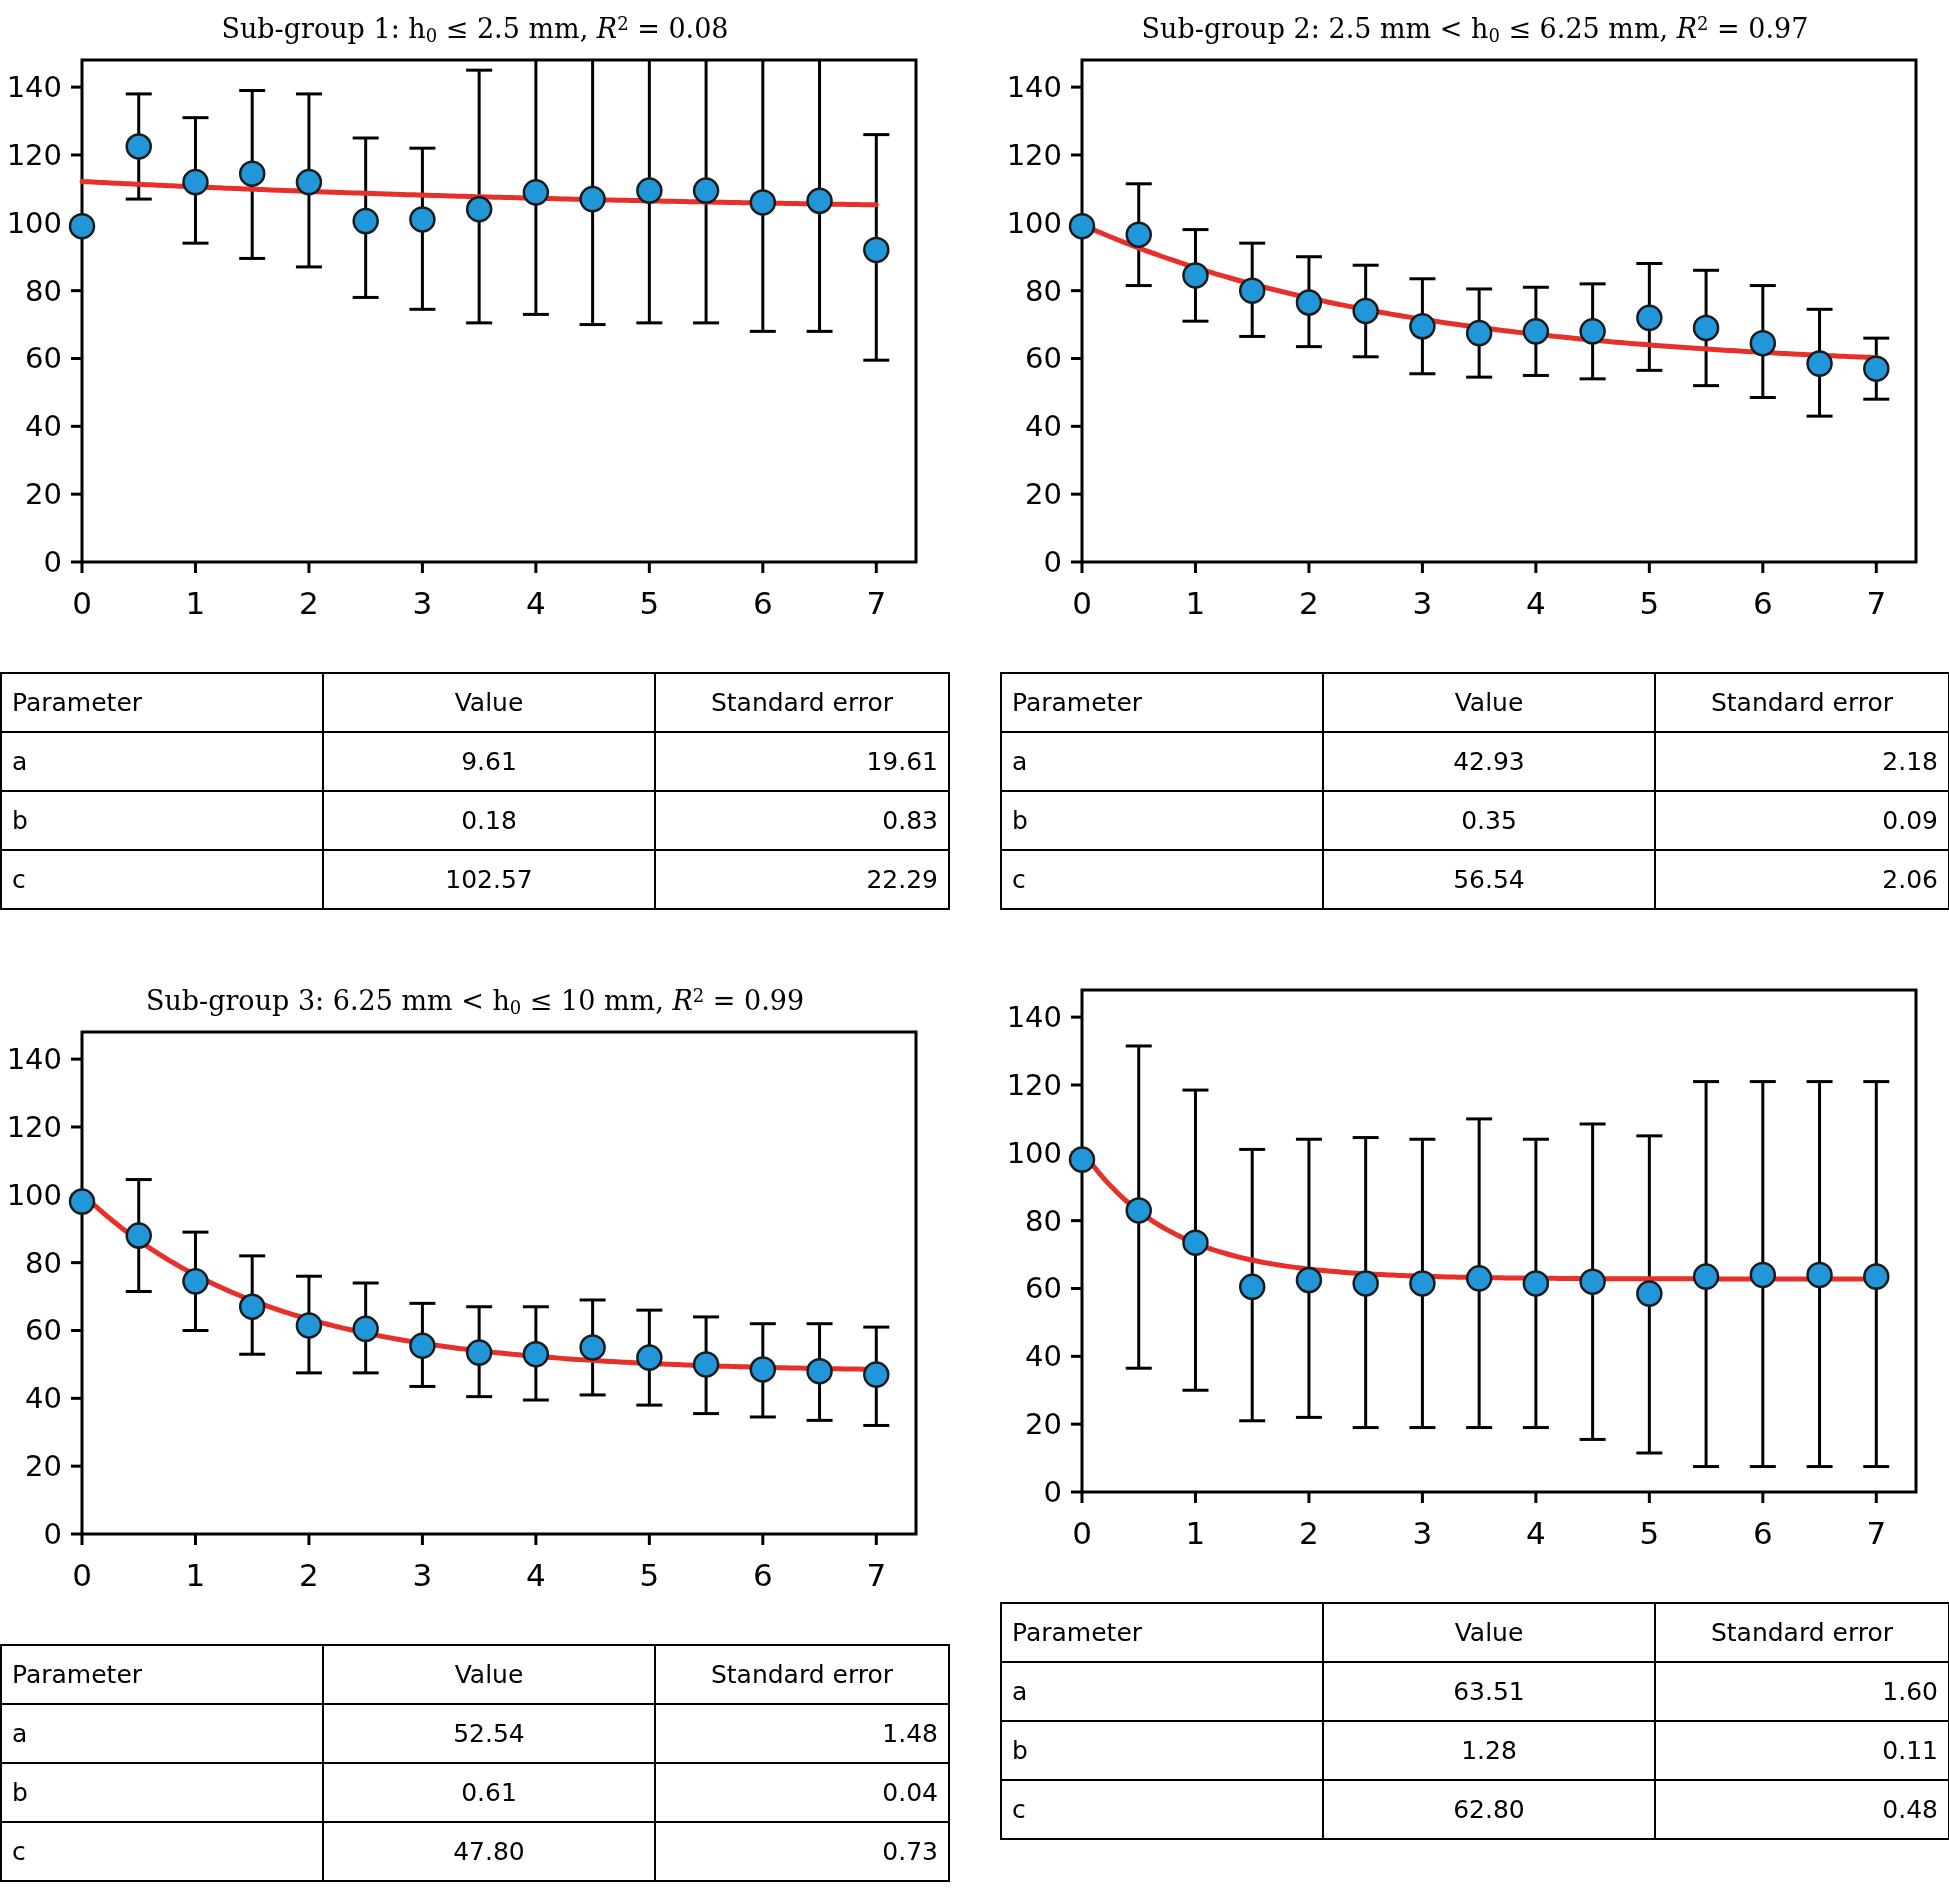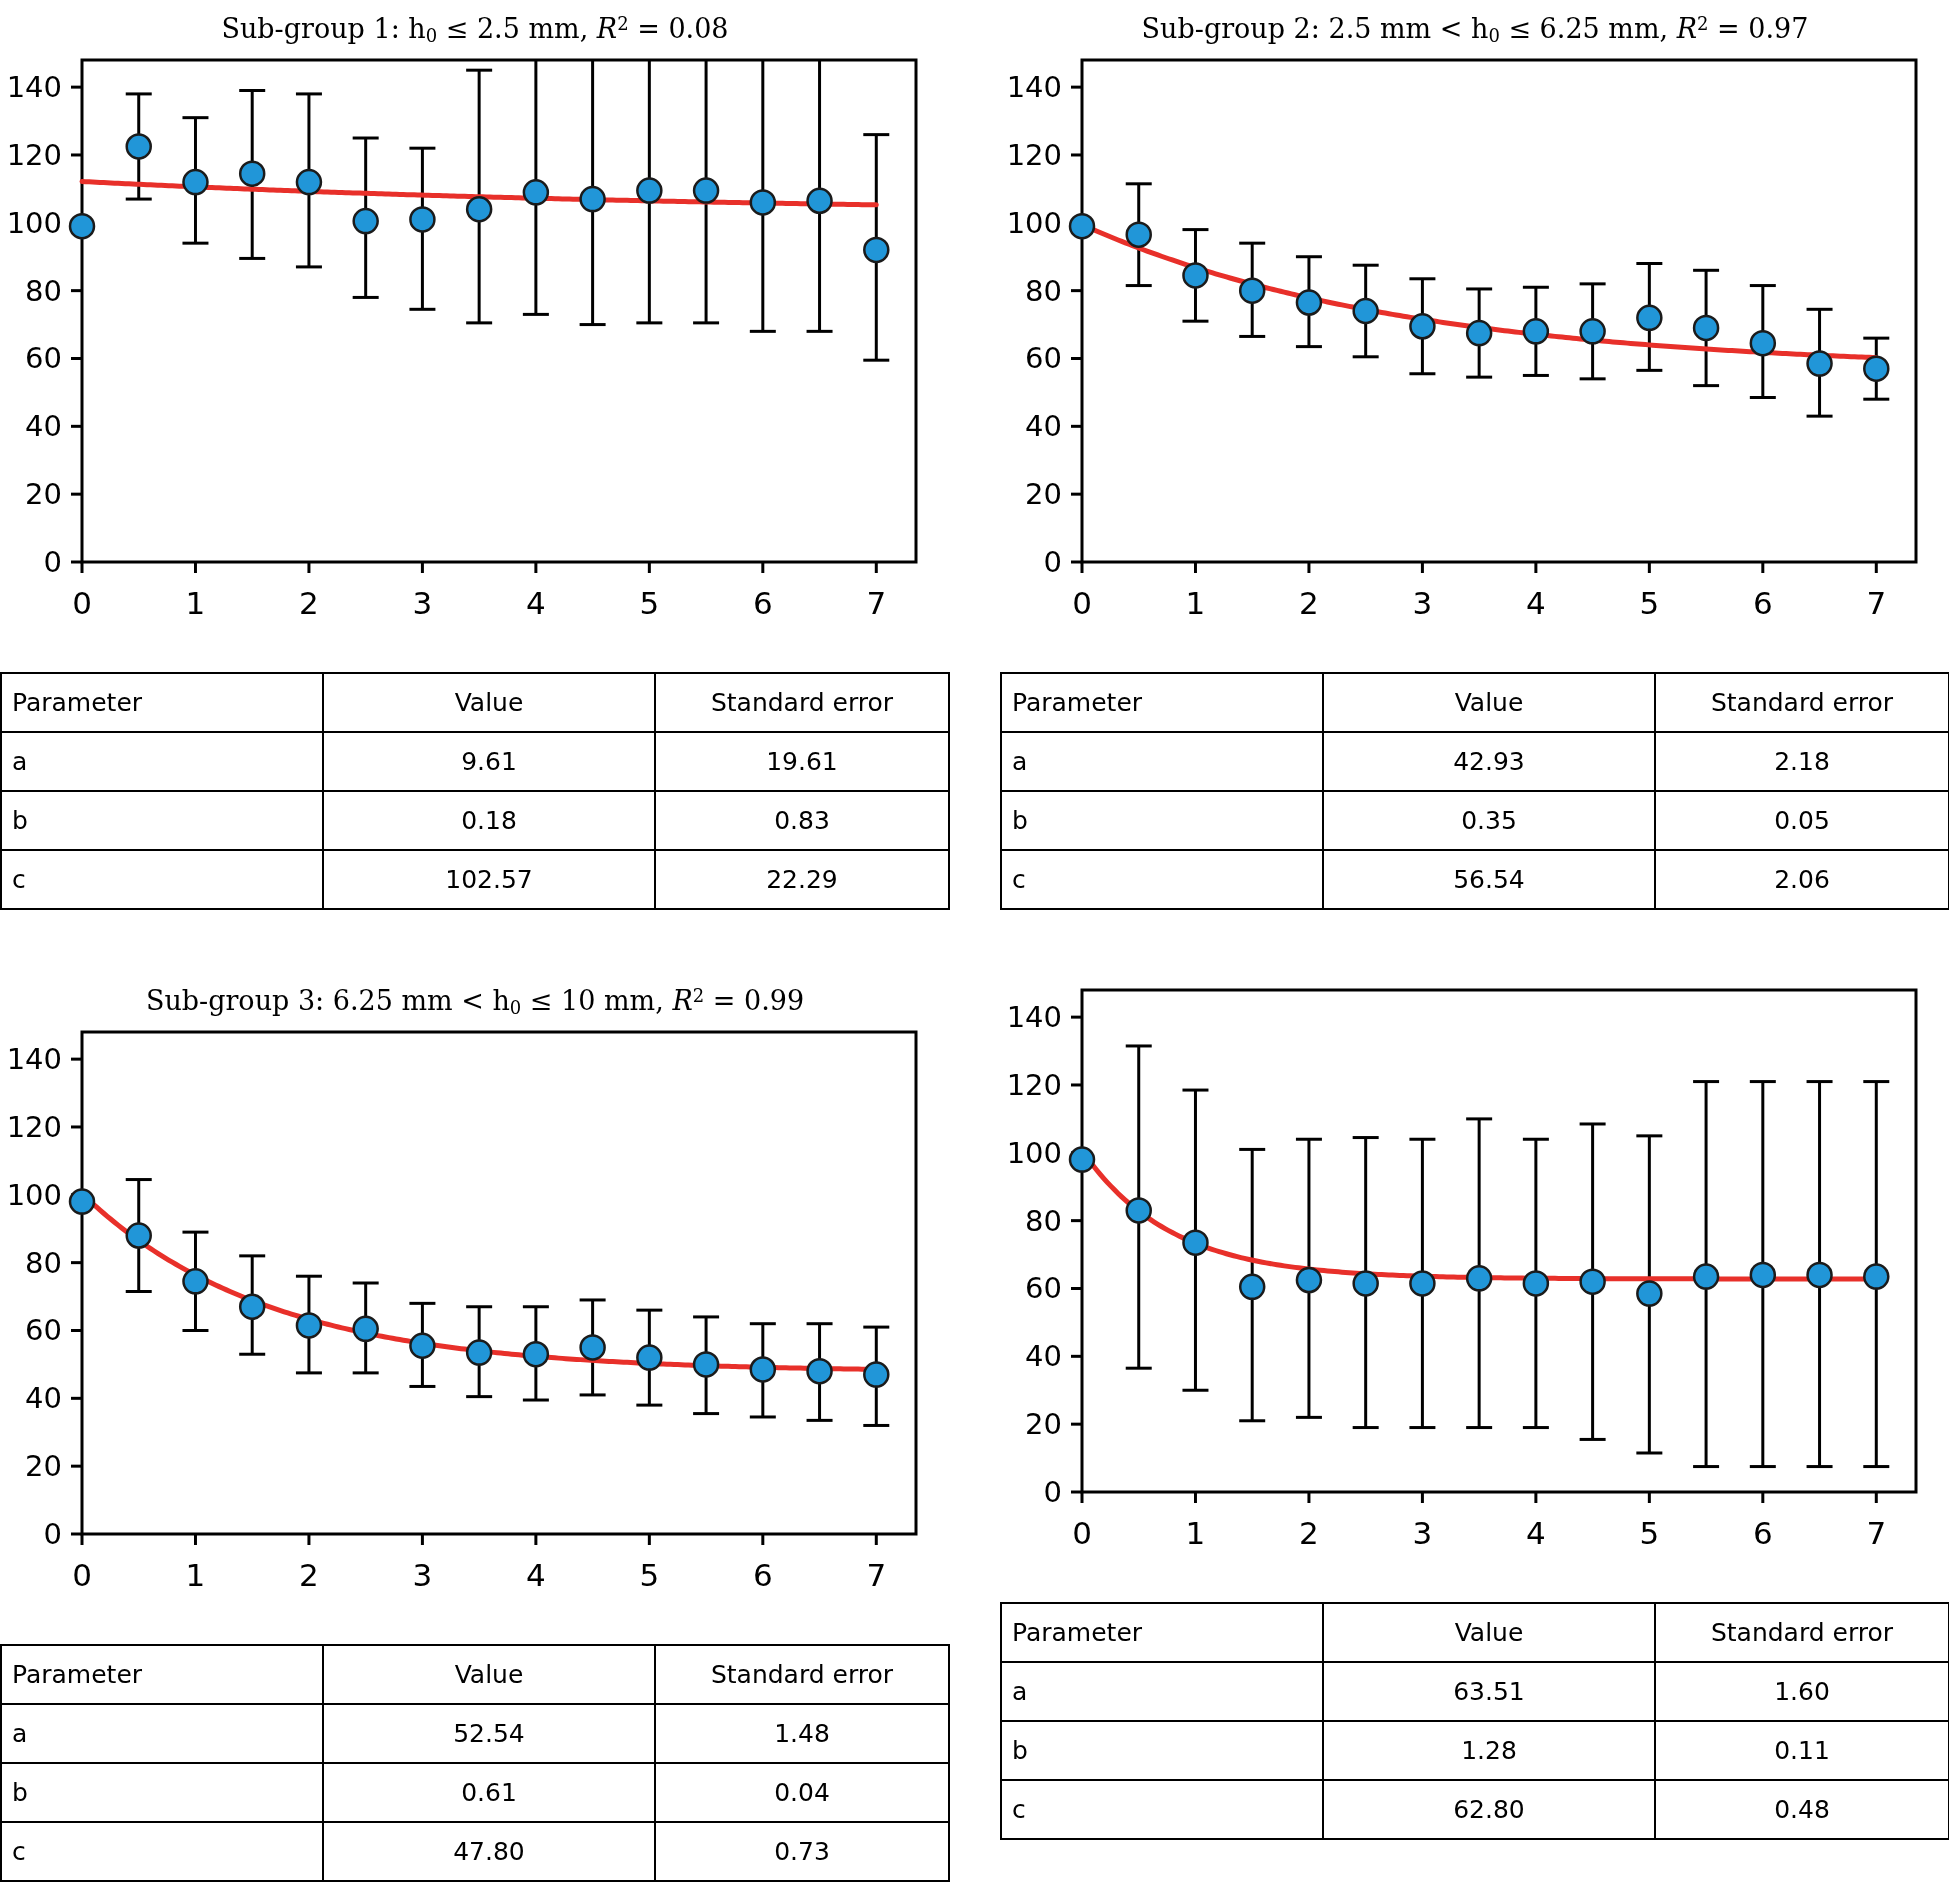--- a/index.html
+++ b/index.html
@@ -68,21 +68,21 @@
     text-align: left;
   }
   table.param-table th.c-val,
   table.param-table td.c-val {
     width: 310px;
     text-align: center;
     border-radius: 17px;
   }
   table.param-table th.c-se,
   table.param-table td.c-se {
-    text-align: center;
+    text-align: right;
   }
   table.param-table th.c-param { text-align: left; }
   table.param-table th.c-val,
   table.param-table th.c-se { text-align: center; }
 </style>
 </head>
 <body>
 
 <div class="page">
 
@@ -316,21 +316,21 @@
       </thead>
       <tbody>
         <tr>
           <td class="c-param">a</td>
           <td class="c-val">42.93</td>
           <td class="c-se">2.18</td>
         </tr>
         <tr>
           <td class="c-param">b</td>
           <td class="c-val">0.35</td>
-          <td class="c-se">0.05</td>
+          <td class="c-se">0.09</td>
         </tr>
         <tr>
           <td class="c-param">c</td>
           <td class="c-val">56.54</td>
           <td class="c-se">2.06</td>
         </tr>
       </tbody>
     </table>
   </div>
 

